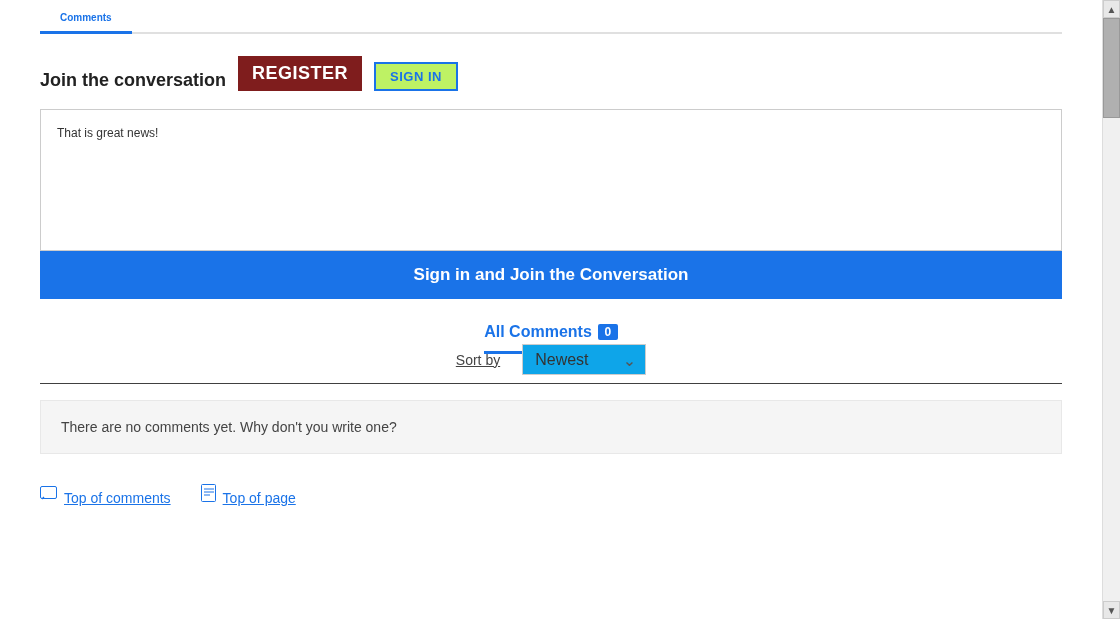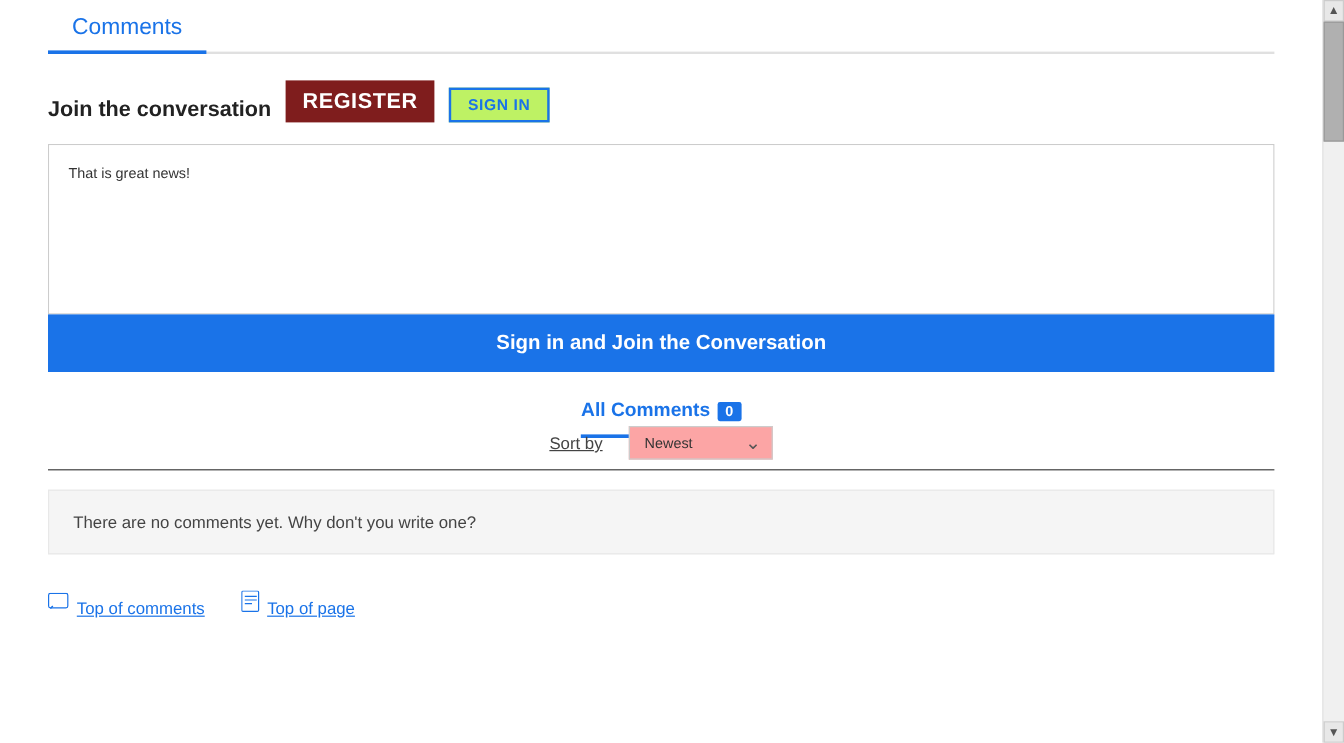--- a/index.html
+++ b/index.html
@@ -86,26 +86,26 @@
     
     .tabs-area {
       border-bottom: 2px solid #e0e0e0;
       margin-bottom: 0;
       padding-top: 4px;
     }
 
     .tab-item {
       display: inline-block;
       padding: 8px 20px;
-      font-size: 19px;
+      font-size: 10px;
       color: #1a73e8;
       cursor: pointer;
       border-bottom: 3px solid transparent;
       margin-bottom: -2px;
-      font-weight: 400;
+      font-weight: 700;
     }
 
     .tab-item.active {
       border-bottom: 3px solid #1a73e8;
       color: #1a73e8;
     }
 
     
     .join-section {
       display: flex;
@@ -217,24 +217,24 @@
       align-items: center;
       gap: 10px;
       font-size: 14px;
       color: #444;
       text-decoration: underline;
     }
 
     .sort-select {
       border: 1px solid #ccc;
       padding: 6px 32px 6px 12px;
-      font-size: 12px;
+      font-size: 16px;
       color: #333;
       appearance: none;
-      background: #fca5a5;
+      background: #0ea5e9;
       cursor: pointer;
       outline: none;
       min-width: 120px;
       position: relative;
       margin-left: 12px;
     }
 
     .sort-select-wrapper {
       position: relative;
       display: inline-block;

